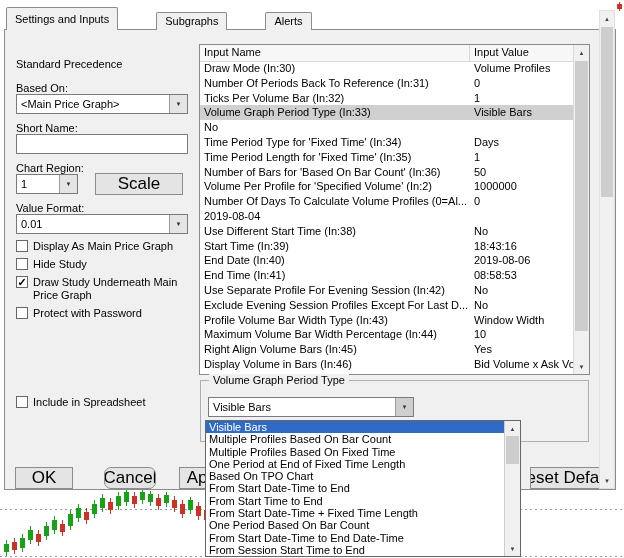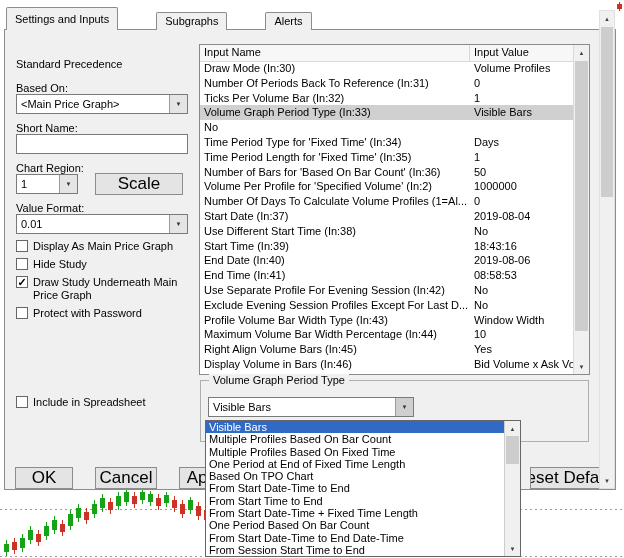--- a/index.html
+++ b/index.html
@@ -247,25 +247,24 @@
           </div>
           <div class="trow">
             <div class="tc1">Number of Bars for 'Based On Bar Count'  (In:36)</div>
             <div class="tc2">50</div>
           </div>
           <div class="trow">
             <div class="tc1">Volume Per Profile for 'Specified Volume'  (In:2)</div>
             <div class="tc2">1000000</div>
           </div>
           <div class="trow">
-            <div class="tc1">Number Of Days To Calculate Volume Profiles (1=Al...</div>
+            <div class="tc1">Number Of Days To Calculate Volume Profiles (0=Al...</div>
             <div class="tc2">0</div>
           </div>
           <div class="trow">
-            <div class="tc1">Start Date  (In:37)</div>
             <div class="tc2">2019-08-04</div>
           </div>
           <div class="trow">
             <div class="tc1">Use Different Start Time  (In:38)</div>
             <div class="tc2">No</div>
           </div>
           <div class="trow">
             <div class="tc1">Start Time  (In:39)</div>
             <div class="tc2">18:43:16</div>
           </div>
@@ -311,21 +310,21 @@
 
     <div class="groupbox">
       <div class="gb-label">Volume Graph Period Type</div>
       <div class="combo" style="left:7px;top:16px;width:206px;">
         <span class="combo-val">Visible Bars</span>
         <span class="combo-arrow pressed">▼</span>
       </div>
     </div>
 
     <div class="btn" style="left:10px;top:437px;width:58px;">OK</div>
-    <div class="btn" style="left:90px;top:437px;width:62px;">Cancel</div>
+    <div class="btn" style="left:99px;top:437px;width:52px;border-radius:7px;">Cancel</div>
     <div class="btn" style="left:174px;top:437px;width:58px;">Apply</div>
     <div class="btn" style="left:525px;top:437px;width:80px;">Reset Defaults</div>
   </div>
 
   <div class="scrollbar dialog-sb">
     <div class="sb-btn" style="top:0;">▲</div>
     <div class="sb-thumb" style="top:16px;height:170px;"></div>
     <div class="sb-btn" style="bottom:0;">▼</div>
   </div>
 </div>

